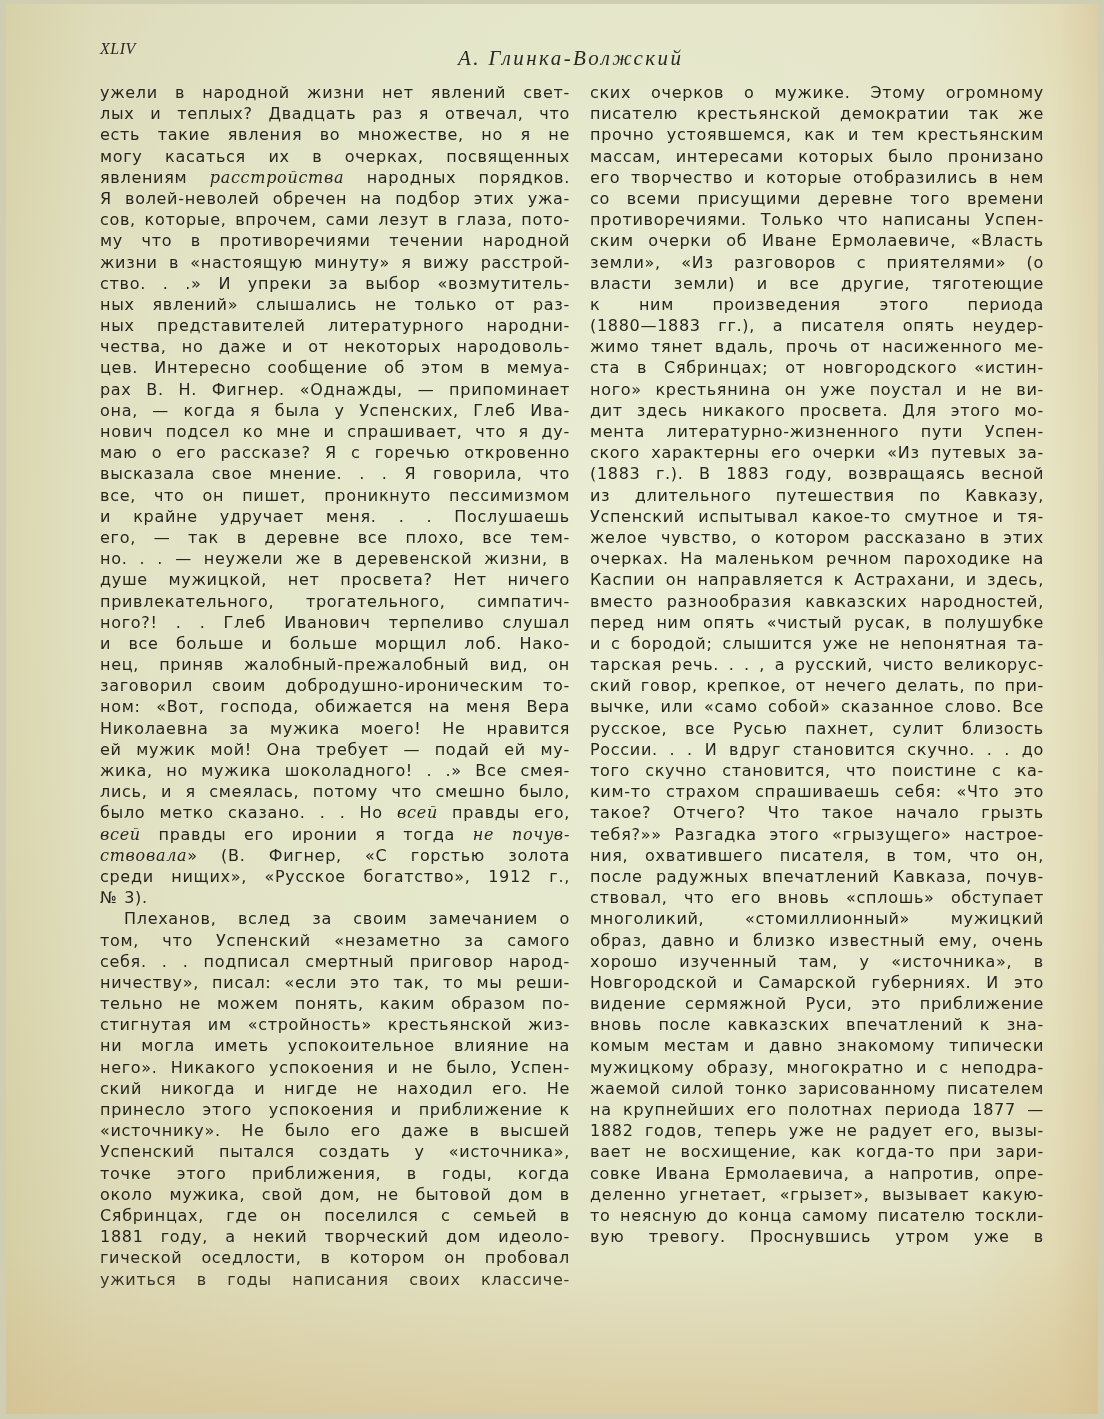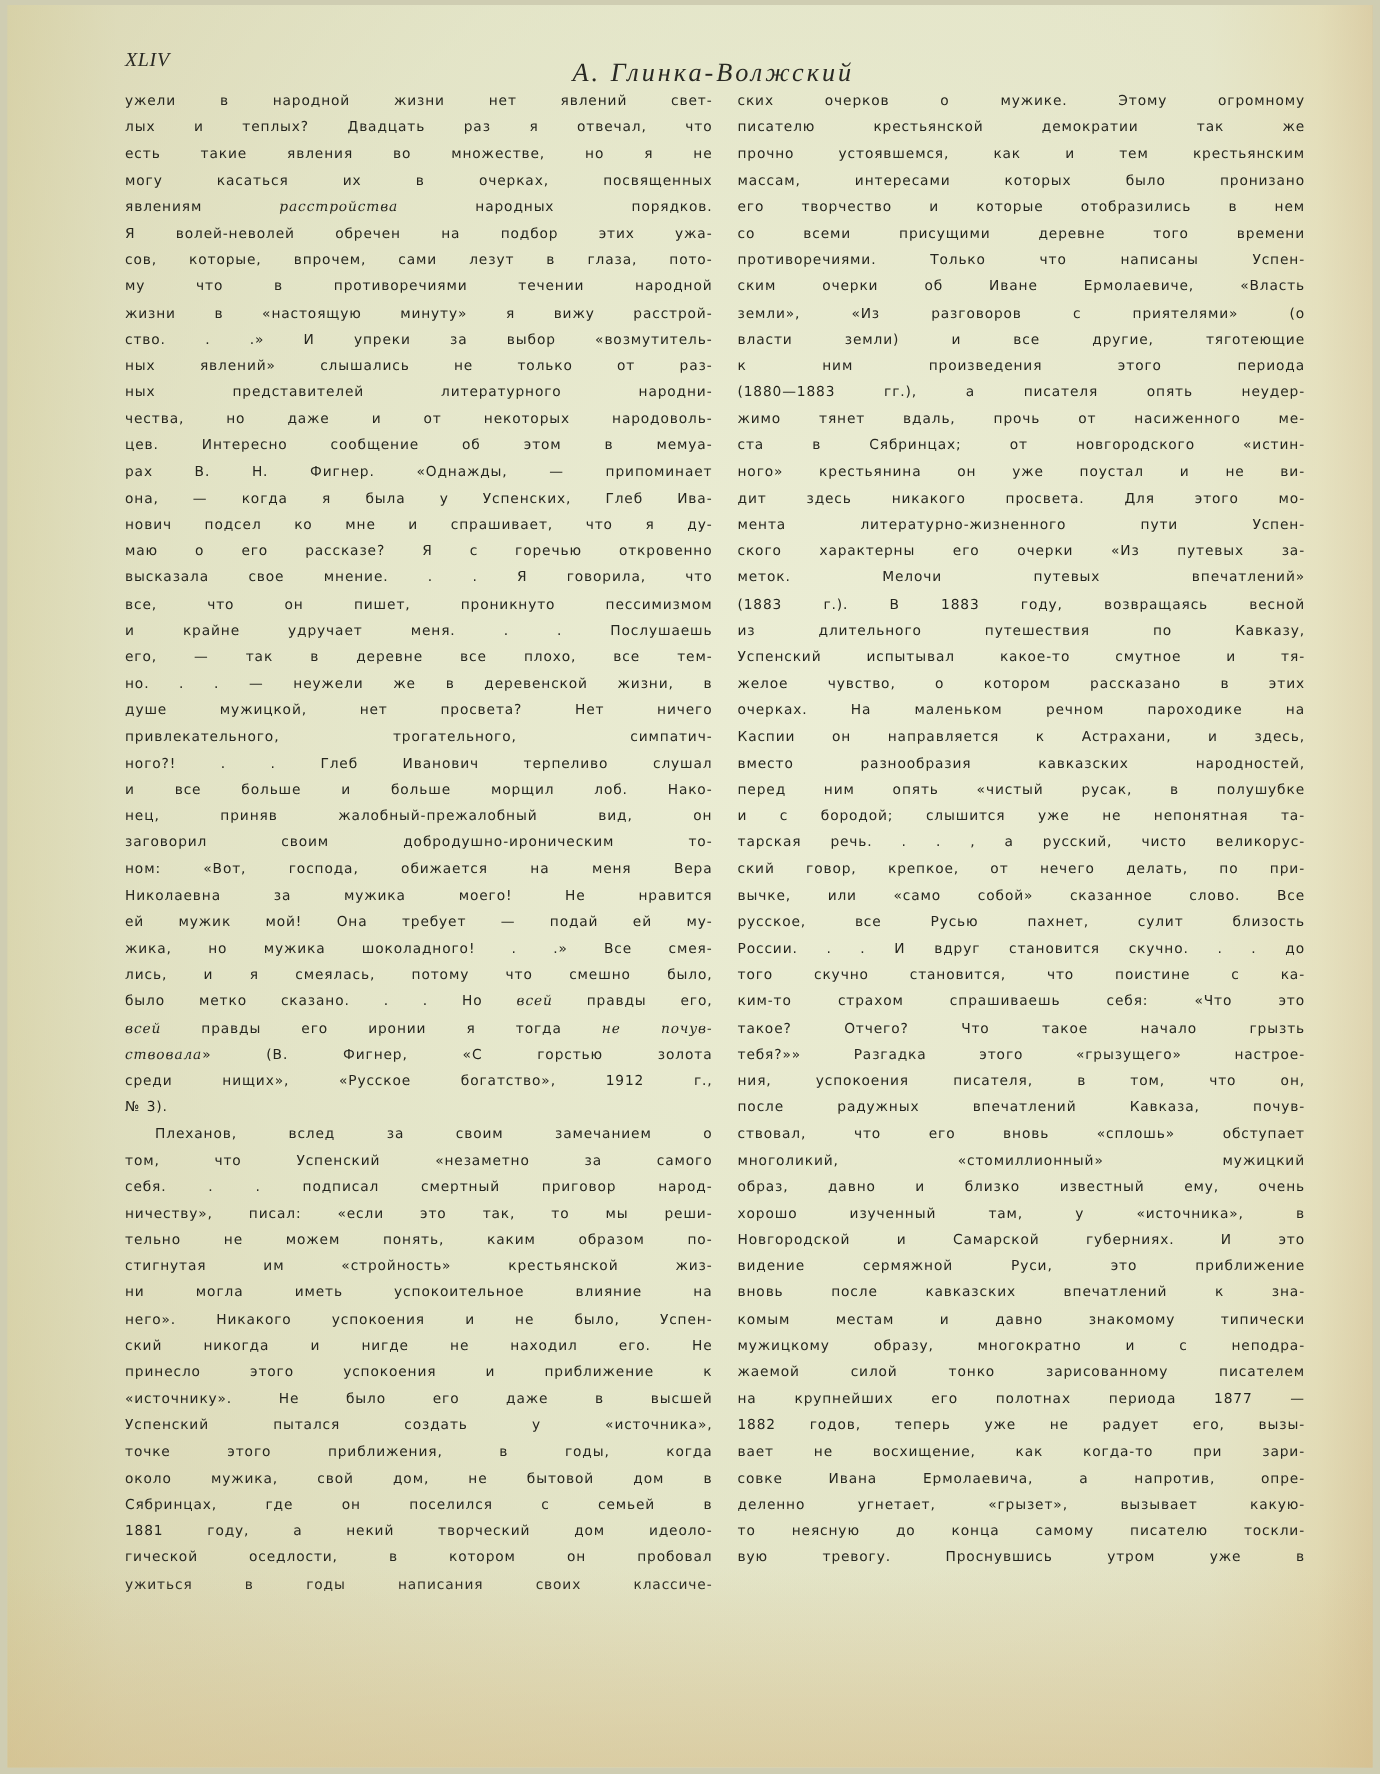--- a/index.html
+++ b/index.html
@@ -55,24 +55,24 @@
       left: 452px;
       top: 12px;
       font-family: "Liberation Serif", serif;
       font-style: italic;
       font-size: 21px;
       letter-spacing: 2.4px;
       color: #2a2a24;
     }
     .column {
       position: absolute;
-      top: 66px;
+      top: 78px;
       color: #26261f;
       font-family: "DejaVu Sans", sans-serif;
-      font-size: 11px;
+      font-size: 16px;
       line-height: 21.2px;
       letter-spacing: 0.7px;
       word-spacing: 1px;
     }
     .col-left { left: 94px; width: 470px; }
     .col-right { left: 584px; width: 454px; overflow: hidden; }
     .line {
       display: block;
       white-space: nowrap;
       text-align: justify;
@@ -170,40 +170,39 @@
       <span class="line">земли», «Из разговоров с приятелями» (о</span>
       <span class="line">власти земли) и все другие, тяготеющие</span>
       <span class="line">к ним произведения этого периода</span>
       <span class="line">(1880—1883 гг.), а писателя опять неудер-</span>
       <span class="line">жимо тянет вдаль, прочь от насиженного ме-</span>
       <span class="line">ста в Сябринцах; от новгородского «истин-</span>
       <span class="line">ного» крестьянина он уже поустал и не ви-</span>
       <span class="line">дит здесь никакого просвета. Для этого мо-</span>
       <span class="line">мента литературно-жизненного пути Успен-</span>
       <span class="line">ского характерны его очерки «Из путевых за-</span>
-      <span class="line">меток. Мелочи путевых впечатлений»</span>
       <span class="line">(1883 г.). В 1883 году, возвращаясь весной</span>
       <span class="line">из длительного путешествия по Кавказу,</span>
       <span class="line">Успенский испытывал какое-то смутное и тя-</span>
       <span class="line">желое чувство, о котором рассказано в этих</span>
       <span class="line">очерках. На маленьком речном пароходике на</span>
       <span class="line">Каспии он направляется к Астрахани, и здесь,</span>
       <span class="line">вместо разнообразия кавказских народностей,</span>
       <span class="line">перед ним опять «чистый русак, в полушубке</span>
       <span class="line">и с бородой; слышится уже не непонятная та-</span>
       <span class="line">тарская речь. . . , а русский, чисто великорус-</span>
       <span class="line">ский говор, крепкое, от нечего делать, по при-</span>
       <span class="line">вычке, или «само собой» сказанное слово. Все</span>
       <span class="line">русское, все Русью пахнет, сулит близость</span>
       <span class="line">России. . . И вдруг становится скучно. . . до</span>
       <span class="line">того скучно становится, что поистине с ка-</span>
       <span class="line">ким-то страхом спрашиваешь себя: «Что это</span>
       <span class="line">такое? Отчего? Что такое начало грызть</span>
       <span class="line">тебя?»» Разгадка этого «грызущего» настрое-</span>
-      <span class="line">ния, успокоения писателя, в том, что он,</span>
+      <span class="line">ния, охватившего писателя, в том, что он,</span>
       <span class="line">после радужных впечатлений Кавказа, почув-</span>
       <span class="line">ствовал, что его вновь «сплошь» обступает</span>
       <span class="line">многоликий, «стомиллионный» мужицкий</span>
       <span class="line">образ, давно и близко известный ему, очень</span>
       <span class="line">хорошо изученный там, у «источника», в</span>
       <span class="line">Новгородской и Самарской губерниях. И это</span>
       <span class="line">видение сермяжной Руси, это приближение</span>
       <span class="line">вновь после кавказских впечатлений к зна-</span>
       <span class="line">комым местам и давно знакомому типически</span>
       <span class="line">мужицкому образу, многократно и с неподра-</span>

